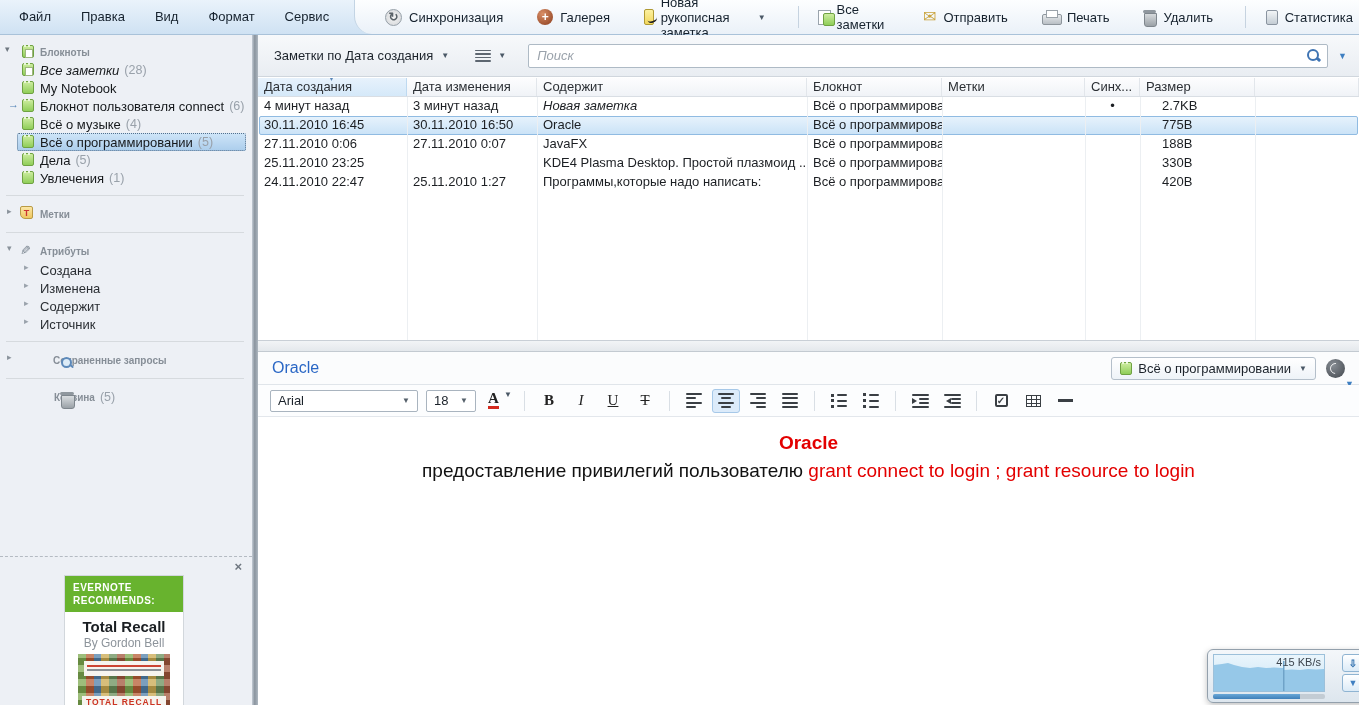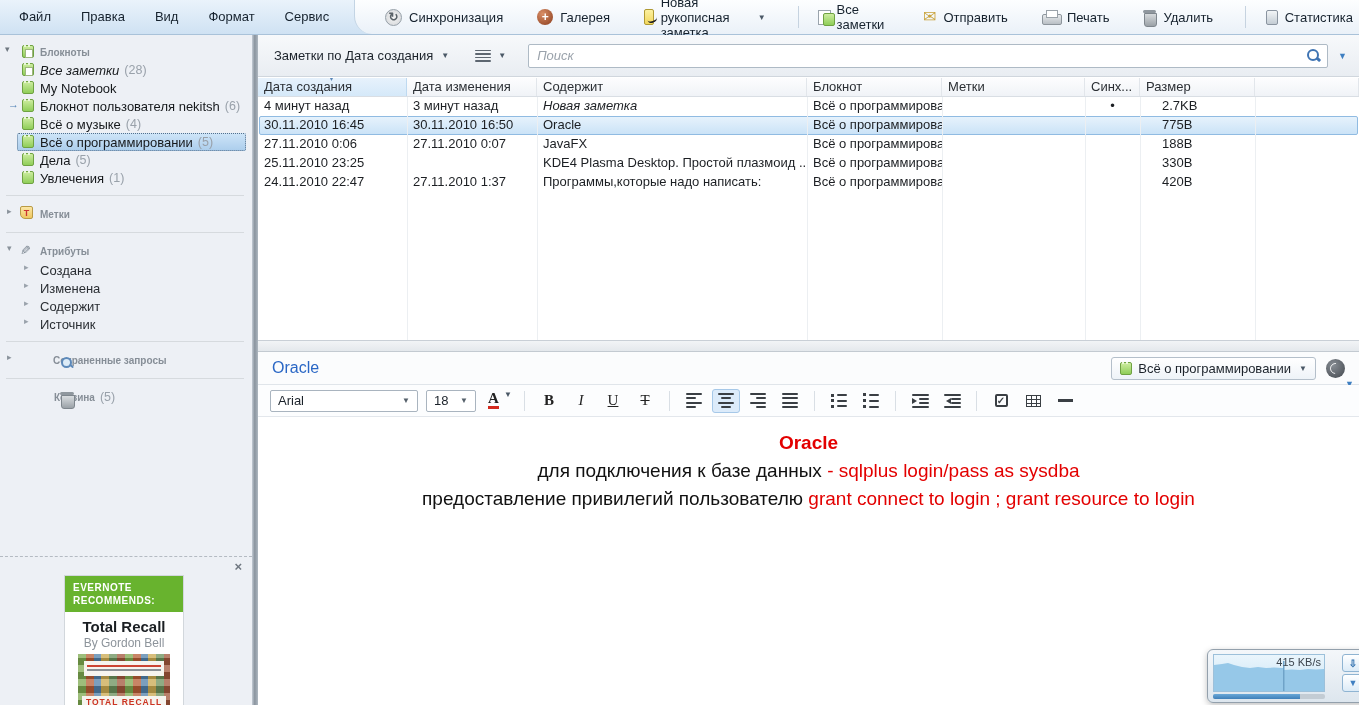--- a/index.html
+++ b/index.html
@@ -269,21 +269,21 @@
           <span class="tree-label italic">Все заметки</span>
           <span class="count">(28)</span>
         </div>
         <div class="tree-row">
           <span class="nb-icon"></span>
           <span class="tree-label">My Notebook</span>
         </div>
         <div class="tree-row">
           <span class="pre-arrow">→</span>
           <span class="nb-icon"></span>
-          <span class="tree-label">Блокнот пользователя nekitsh</span>
+          <span class="tree-label">Блокнот пользователя connect</span>
           <span class="count">(6)</span>
         </div>
         <div class="tree-row">
           <span class="nb-icon"></span>
           <span class="tree-label">Всё о музыке</span>
           <span class="count">(4)</span>
         </div>
         <div class="tree-row selected">
           <span class="nb-icon"></span>
           <span class="tree-label">Всё о программировании</span>
@@ -432,21 +432,21 @@
             <div class="cell"></div>
             <div class="cell">KDE4 Plasma Desktop. Простой плазмоид ...</div>
             <div class="cell">Всё о программирован...</div>
             <div class="cell"></div>
             <div class="cell sync"></div>
             <div class="cell size">330B</div>
             <div class="cell"></div>
           </div>
           <div class="trow tgrid">
             <div class="cell">24.11.2010 22:47</div>
-            <div class="cell">27.11.2010 1:37</div>
+            <div class="cell">25.11.2010 1:27</div>
             <div class="cell">Программы,которые надо написать:</div>
             <div class="cell">Всё о программирован...</div>
             <div class="cell"></div>
             <div class="cell sync"></div>
             <div class="cell size">420B</div>
             <div class="cell"></div>
           </div>
         </div>
       <div id="col-lines">
           <i style="left: 149px;"></i>
@@ -572,21 +572,20 @@
       <div class="tb">
           <span class="tbl-icon"></span>
         </div>
       <div class="tb">
           <span class="hr-icon"></span>
         </div>
     </div>
 
     <div id="editor-body">
         <div class="note-line"><span class="seg-red seg-bold">Oracle</span></div>
-        <div class="note-line"><span>для подключения к базе данных </span><span class="seg-red ">- sqlplus login/pass as sysdba</span></div>
         <div class="note-line"><span>предоставление привилегий пользователю </span><span class="seg-red ">grant connect to login ; grant resource to login</span></div>
       </div>
   </div>
 
   <div id="dl-widget">
     <div id="dl-graph">
       <span id="dl-speed">415 KB/s</span>
       <svg width="112" height="38">
         <path d="M0,10 L8,9 L14,8 L20,10 L28,12 L36,13 L44,12 L52,13 L60,12.5 L68,13 L70,13 L70,38 L0,38 Z" fill="#96c8e8"></path>
         <path d="M70,15 L78,14.5 L86,15 L94,14 L102,14.5 L112,14 L112,38 L70,38 Z" fill="#96c8e8"></path>

